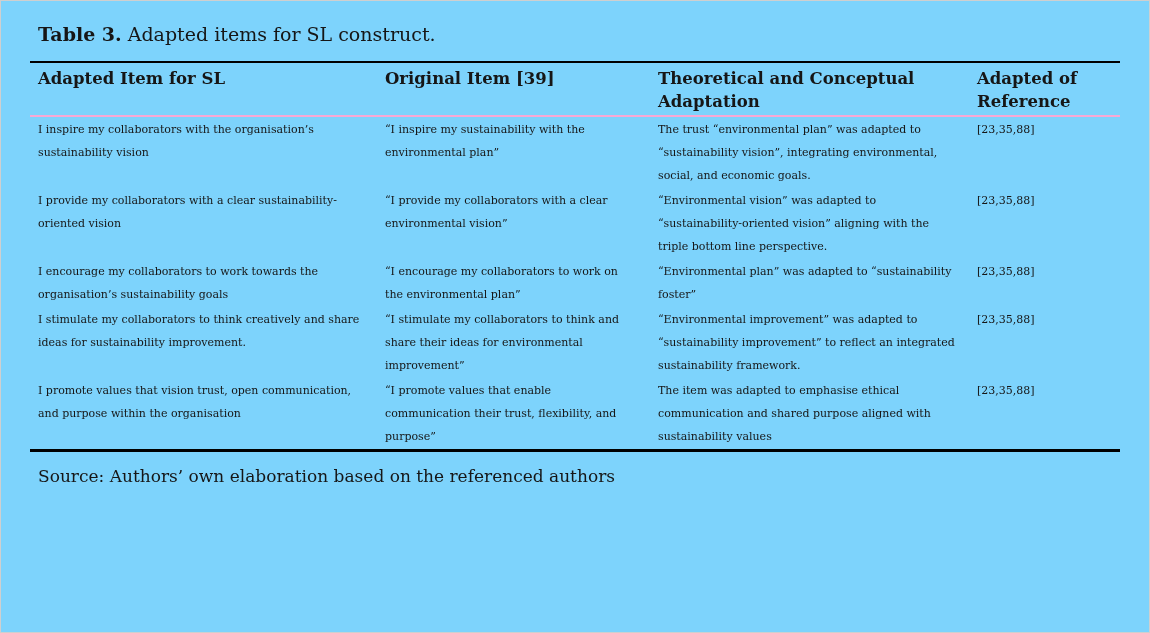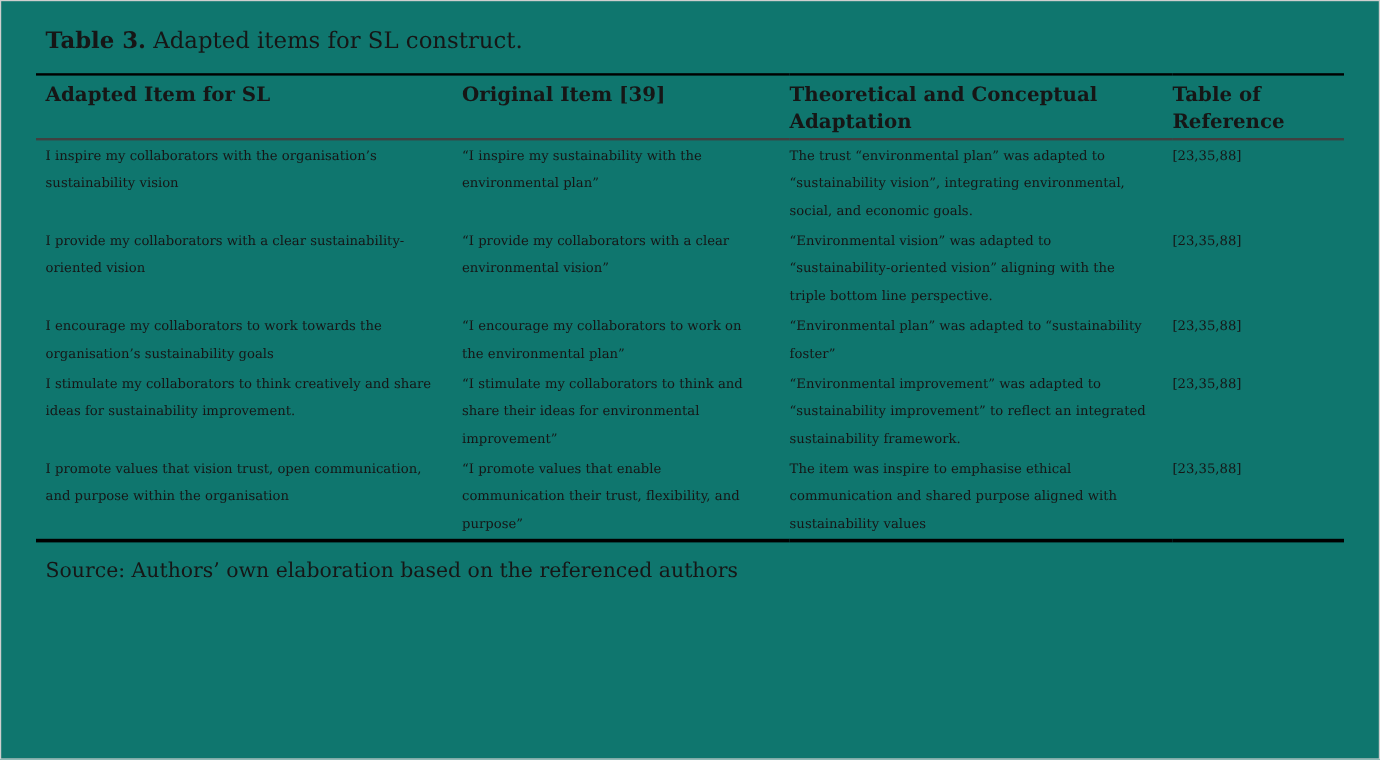--- a/index.html
+++ b/index.html
@@ -13,21 +13,21 @@
     font-family: "DejaVu Serif", "Liberation Serif", serif;
     color: #161616;
     overflow: hidden;
   }
   .page {
     box-sizing: border-box;
     width: 1150px;
     height: 633px;
     border: 1px solid #cfcfcf;
     padding: 21px 29px 0 29px;
-    background: #0f766e;
+    background: #7dd3fc;
   }
   .caption {
     margin: 0 0 15px 8px;
     font-size: 19px;
     line-height: 24px;
   }
   .caption .label {
     font-weight: bold;
   }
   table.data-table {
@@ -37,21 +37,21 @@
     border-top: 2px solid #000000;
     border-bottom: 3px solid #000000;
   }
   thead th {
     text-align: left;
     font-weight: bold;
     font-size: 16.5px;
     line-height: 23px;
     vertical-align: top;
     padding: 4px 22px 2px 0;
-    border-bottom: 2px solid #404040;
+    border-bottom: 2px solid #f9a8d4;
   }
   tbody td {
     font-size: 11px;
     line-height: 23px;
     vertical-align: top;
     padding: 1px 22px 1px 0;
   }
   thead th:first-child,
   tbody td:first-child {
     padding-left: 8px;
@@ -78,21 +78,21 @@
       <col style="width:355px">
       <col style="width:273px">
       <col style="width:319px">
       <col style="width:143px">
     </colgroup>
     <thead>
       <tr>
         <th>Adapted Item for SL</th>
         <th>Original Item [39]</th>
         <th>Theoretical and Conceptual Adaptation</th>
-        <th>Table of Reference</th>
+        <th>Adapted of Reference</th>
       </tr>
     </thead>
     <tbody id="table-body">
         <tr>
           <td>I inspire my collaborators with the organisation’s sustainability vision</td>
           <td>“I inspire my sustainability with the environmental plan”</td>
           <td>The trust “environmental plan” was adapted to “sustainability vision”, integrating environmental, social, and economic goals.</td>
           <td>[23,35,88]</td>
         </tr>
         <tr>
@@ -109,21 +109,21 @@
         </tr>
         <tr>
           <td>I stimulate my collaborators to think creatively and share ideas for sustainability improvement.</td>
           <td>“I stimulate my collaborators to think and share their ideas for environmental improvement”</td>
           <td>“Environmental improvement” was adapted to “sustainability improvement” to reflect an integrated sustainability framework.</td>
           <td>[23,35,88]</td>
         </tr>
         <tr>
           <td>I promote values that vision trust, open communication, and purpose within the organisation</td>
           <td>“I promote values that enable communication their trust, flexibility, and purpose”</td>
-          <td>The item was inspire to emphasise ethical communication and shared purpose aligned with sustainability values</td>
+          <td>The item was adapted to emphasise ethical communication and shared purpose aligned with sustainability values</td>
           <td>[23,35,88]</td>
         </tr>
       </tbody>
   </table>
 
   <p class="source-note">Source: Authors’ own elaboration based on the referenced authors</p>
 
 </div>
 
 </body></html>

